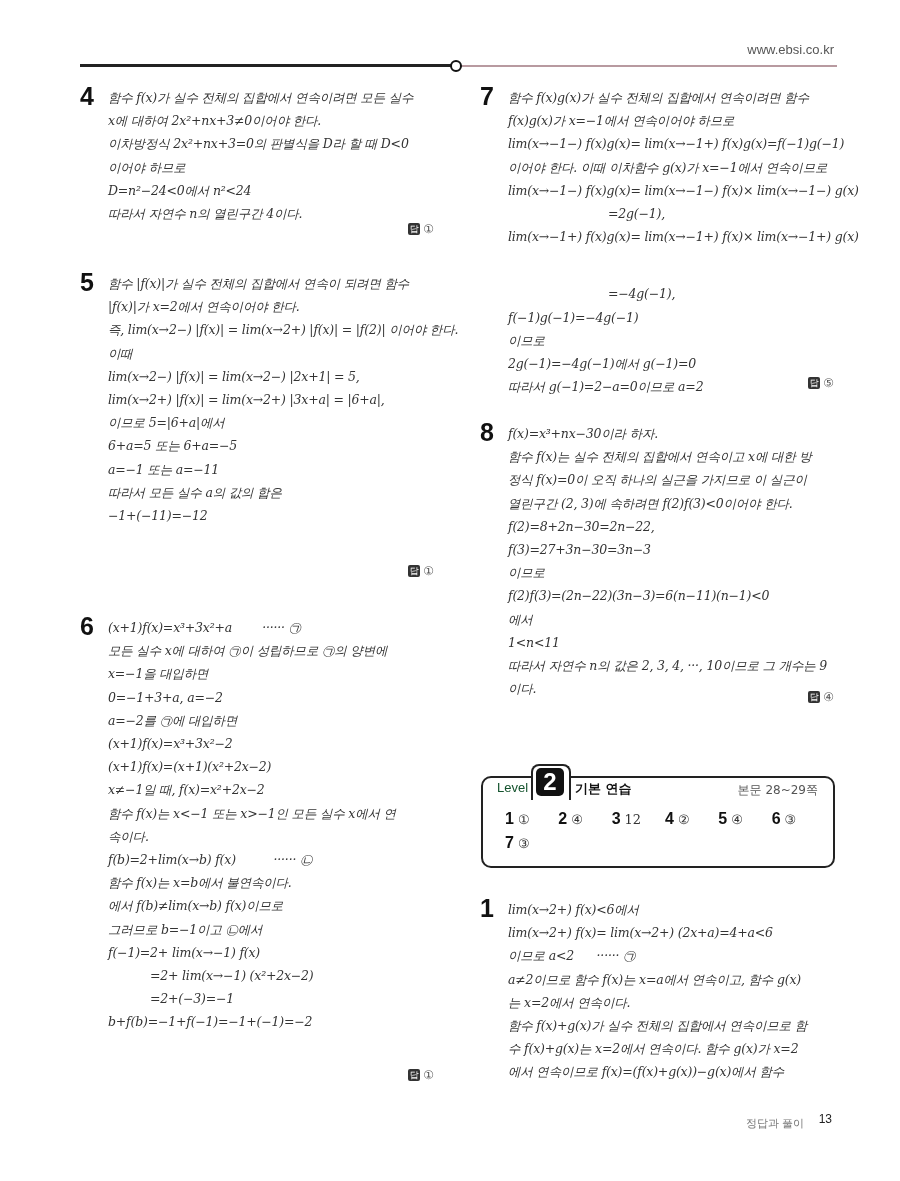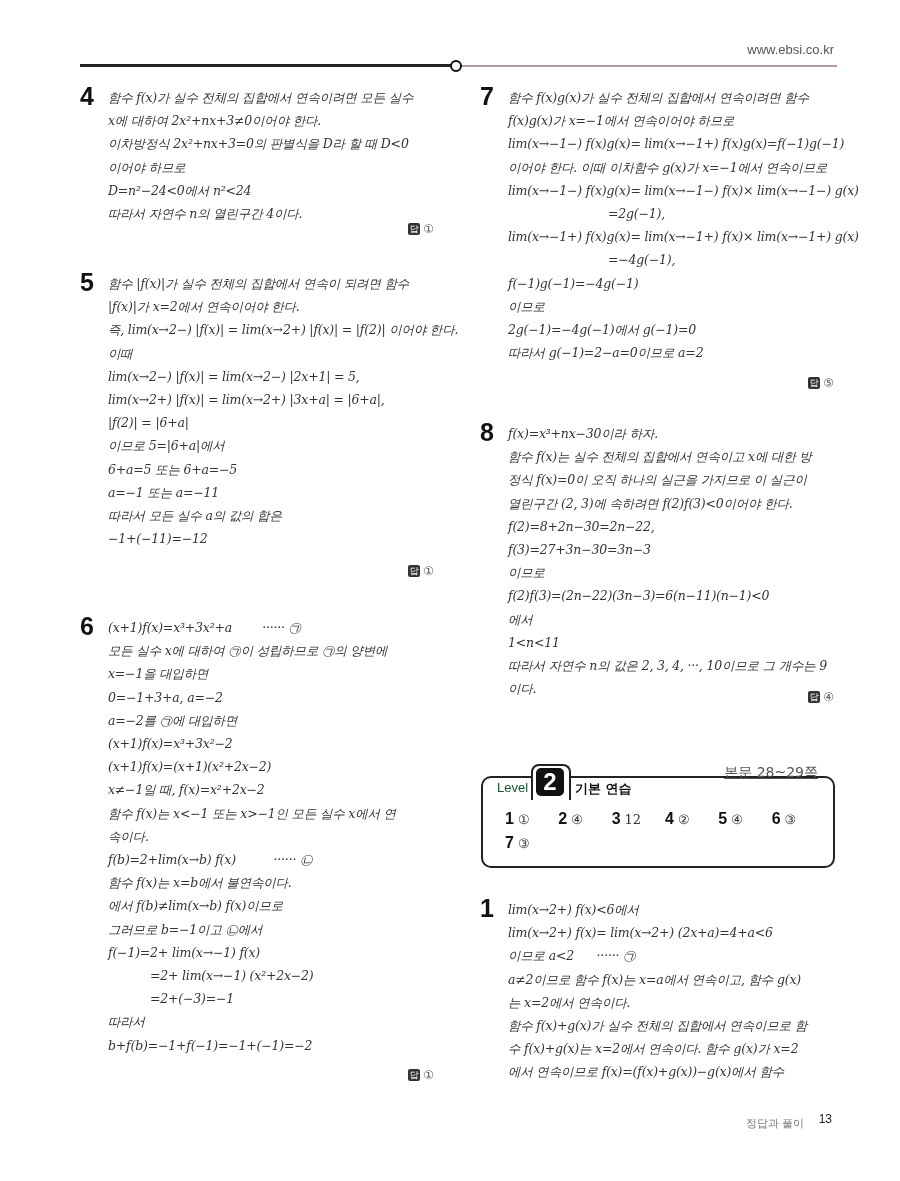--- a/index.html
+++ b/index.html
@@ -55,22 +55,22 @@
   .level-num {
     position: absolute; left: 536px; top: 768px; width: 28px; height: 28px;
     background: #111; color: #fff; border-radius: 5px;
     font-family: "Liberation Sans", sans-serif; font-weight: bold; font-size: 24px; line-height: 28px; text-align: center;
   }
   .level-title {
     position: absolute; left: 575px; top: 780px;
     font-family: "DejaVu Sans", sans-serif; font-weight: bold; font-size: 13px; color: #111;
   }
   .level-pages {
-    position: absolute; right: 82px; top: 764px;
-    font-family: "DejaVu Sans", sans-serif; font-size: 14px; color: #555; text-decoration: underline;
+    position: absolute; right: 82px; top: 782px;
+    font-family: "DejaVu Sans", sans-serif; font-size: 12px; color: #555;
   }
   .quick-answers {
     position: absolute; left: 505px; top: 810px; width: 320px;
     display: grid; grid-template-columns: repeat(6, 1fr); row-gap: 6px;
   }
   .qa { display: flex; align-items: baseline; gap: 4px; }
   .qa-num { font-family: "Liberation Sans", sans-serif; font-weight: bold; font-size: 16px; color: #111; }
   .qa-val { font-size: 13px; color: #333; }
   .footer-label {
     position: absolute; right: 96px; top: 1116px;
@@ -107,21 +107,20 @@
 
 <div class="problem" style="left:80px; top:272px;">
   <div class="pnum">5</div>
   <div class="lines">
     <div class="line">함수 |f(x)|가 실수 전체의 집합에서 연속이 되려면 함수</div>
     <div class="line">|f(x)|가 x=2에서 연속이어야 한다.</div>
     <div class="line">즉, lim(x→2−) |f(x)| = lim(x→2+) |f(x)| = |f(2)| 이어야 한다.</div>
     <div class="line">이때</div>
     <div class="line">lim(x→2−) |f(x)| = lim(x→2−) |2x+1| = 5,</div>
     <div class="line">lim(x→2+) |f(x)| = lim(x→2+) |3x+a| = |6+a|,</div>
-    <div class="line">|f(2)| = |6+a|</div>
     <div class="line">이므로 5=|6+a|에서</div>
     <div class="line">6+a=5 또는 6+a=−5</div>
     <div class="line">a=−1 또는 a=−11</div>
     <div class="line">따라서 모든 실수 a의 값의 합은</div>
     <div class="line">−1+(−11)=−12</div>
   </div>
   <div class="answer" style="top:292px;">
     <span class="dab">답</span>
     <span>①</span>
   </div>
@@ -140,40 +139,39 @@
     <div class="line">x≠−1일 때, f(x)=x²+2x−2</div>
     <div class="line">함수 f(x)는 x&lt;−1 또는 x&gt;−1인 모든 실수 x에서 연</div>
     <div class="line">속이다.</div>
     <div class="line">f(b)=2+lim(x→b) f(x)          ······ ㉡</div>
     <div class="line">함수 f(x)는 x=b에서 불연속이다.</div>
     <div class="line">에서 f(b)≠lim(x→b) f(x)이므로</div>
     <div class="line">그러므로 b=−1이고 ㉡에서</div>
     <div class="line">f(−1)=2+ lim(x→−1) f(x)</div>
     <div class="line indent">=2+ lim(x→−1) (x²+2x−2)</div>
     <div class="line indent">=2+(−3)=−1</div>
-    <div class="line">따라서</div>
     <div class="line">b+f(b)=−1+f(−1)=−1+(−1)=−2</div>
   </div>
   <div class="answer" style="top:452px;">
     <span class="dab">답</span>
     <span>①</span>
   </div>
 </div>
 
 <div class="problem" style="left:480px; top:86px;">
   <div class="pnum">7</div>
   <div class="lines">
     <div class="line">함수 f(x)g(x)가 실수 전체의 집합에서 연속이려면 함수</div>
     <div class="line">f(x)g(x)가 x=−1에서 연속이어야 하므로</div>
     <div class="line">lim(x→−1−) f(x)g(x)= lim(x→−1+) f(x)g(x)=f(−1)g(−1)</div>
     <div class="line">이어야 한다. 이때 이차함수 g(x)가 x=−1에서 연속이므로</div>
     <div class="line">lim(x→−1−) f(x)g(x)= lim(x→−1−) f(x)× lim(x→−1−) g(x)</div>
     <div class="line indent" style="padding-left:100px;">=2g(−1),</div>
     <div class="line">lim(x→−1+) f(x)g(x)= lim(x→−1+) f(x)× lim(x→−1+) g(x)</div>
-    <div class="line indent" style="padding-left:100px;">=−4g(−1),</div>
+    <div class="line indent" style="padding-left:100px;margin-top:34px;">=−4g(−1),</div>
     <div class="line">f(−1)g(−1)=−4g(−1)</div>
     <div class="line">이므로</div>
     <div class="line">2g(−1)=−4g(−1)에서 g(−1)=0</div>
     <div class="line">따라서 g(−1)=2−a=0이므로 a=2</div>
   </div>
   <div class="answer" style="top:290px;">
     <span class="dab">답</span>
     <span>⑤</span>
   </div>
 </div>

